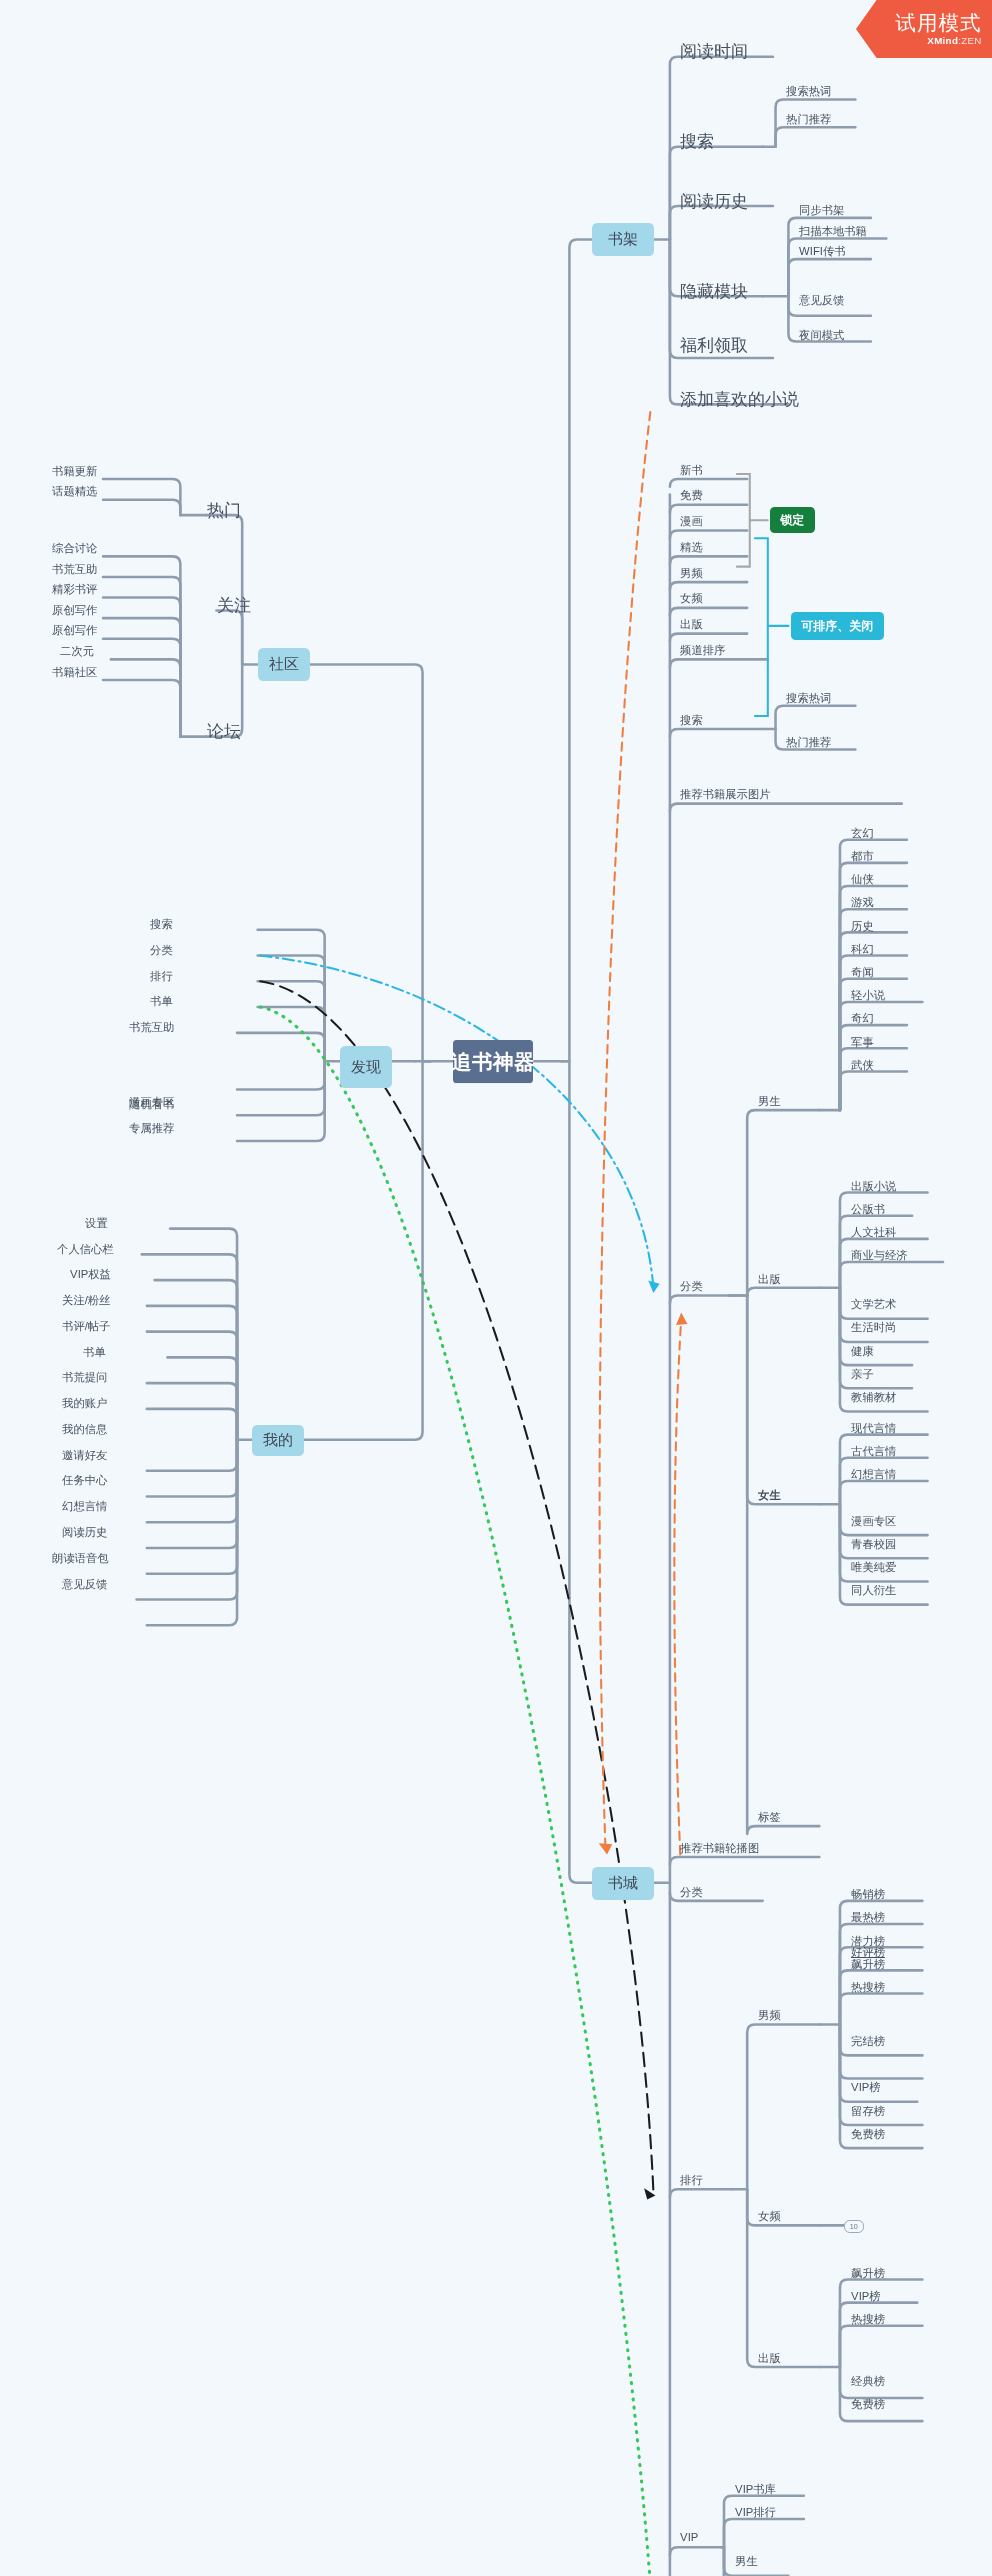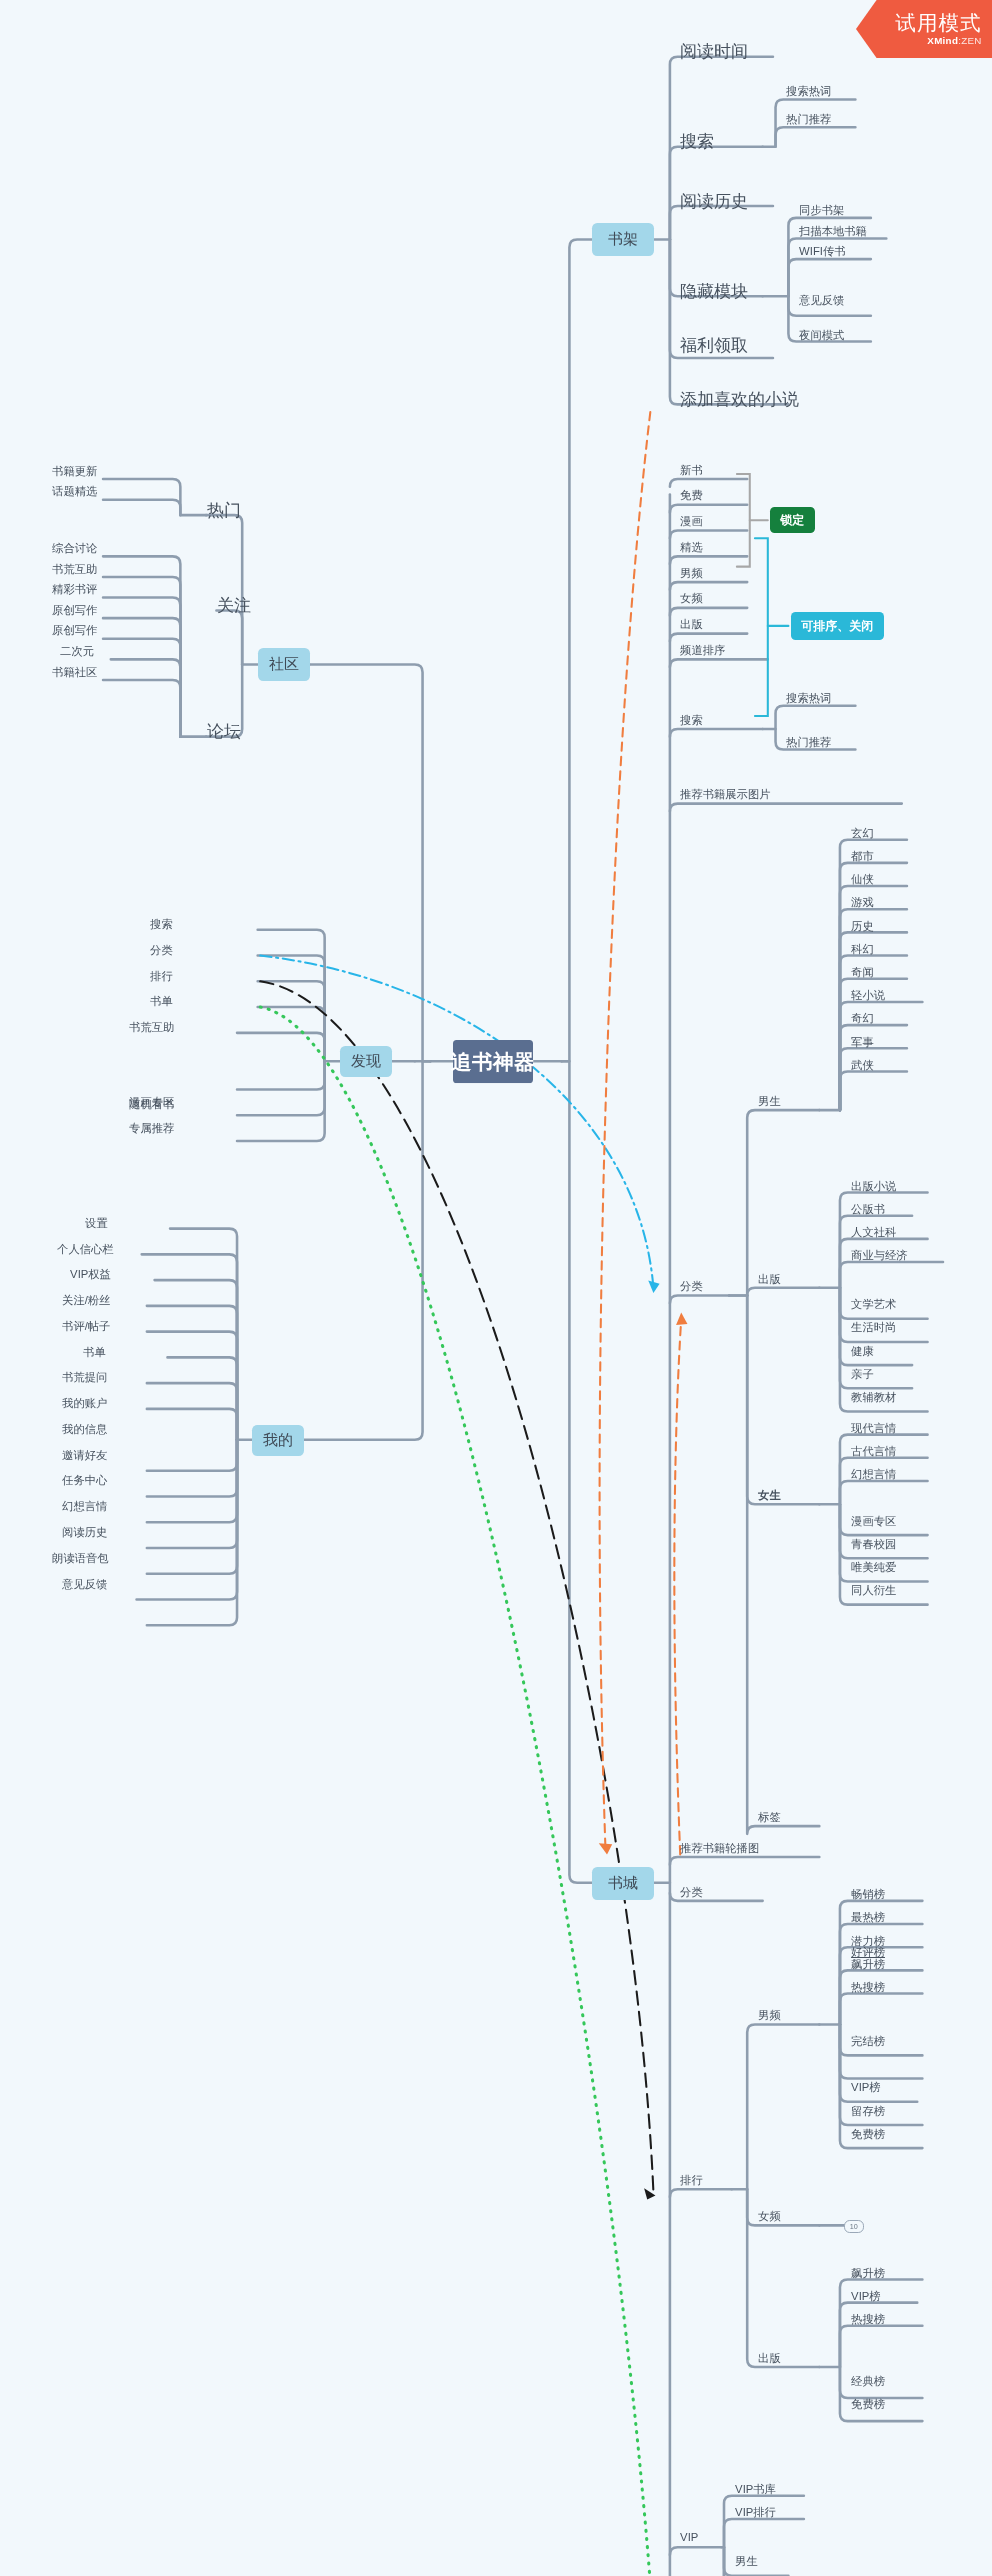--- a/index.html
+++ b/index.html
@@ -346,21 +346,21 @@
   <div class="node sub" style="left:214px;top:594px;">关注</div>
   <div class="node sub" style="left:204px;top:720px;">论坛</div>
   <div class="node leaf" style="left:49px;top:541px;">综合讨论</div>
   <div class="node leaf" style="left:49px;top:562px;">书荒互助</div>
   <div class="node leaf" style="left:49px;top:582px;">精彩书评</div>
   <div class="node leaf" style="left:49px;top:603px;">原创写作</div>
   <div class="node leaf" style="left:49px;top:623px;">原创写作</div>
   <div class="node leaf" style="left:57px;top:644px;">二次元</div>
   <div class="node leaf" style="left:49px;top:665px;">书籍社区</div>
 
-  <div class="node main" style="left:340px;top:1046px;width:52px;height:31px;">发现</div>
+  <div class="node main" style="left:340px;top:1046px;width:52px;height:42px;">发现</div>
 
   <div class="node leaf" style="left:147px;top:917px;">搜索</div>
   <div class="node leaf" style="left:147px;top:943px;">分类</div>
   <div class="node leaf" style="left:147px;top:969px;">排行</div>
   <div class="node leaf" style="left:147px;top:994px;">书单</div>
   <div class="node leaf" style="left:126px;top:1020px;">书荒互助</div>
   <div class="node leaf" style="left:126px;top:1097px;">随机看书</div>
   <div class="node leaf" style="left:126px;top:1095px;">漫画专区</div>
   <div class="node leaf" style="left:126px;top:1121px;">专属推荐</div>
 

